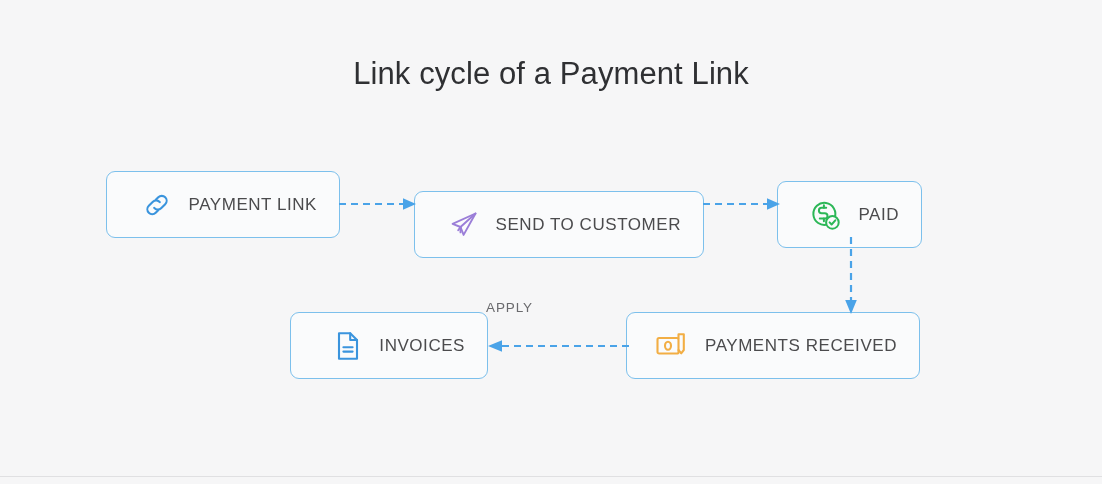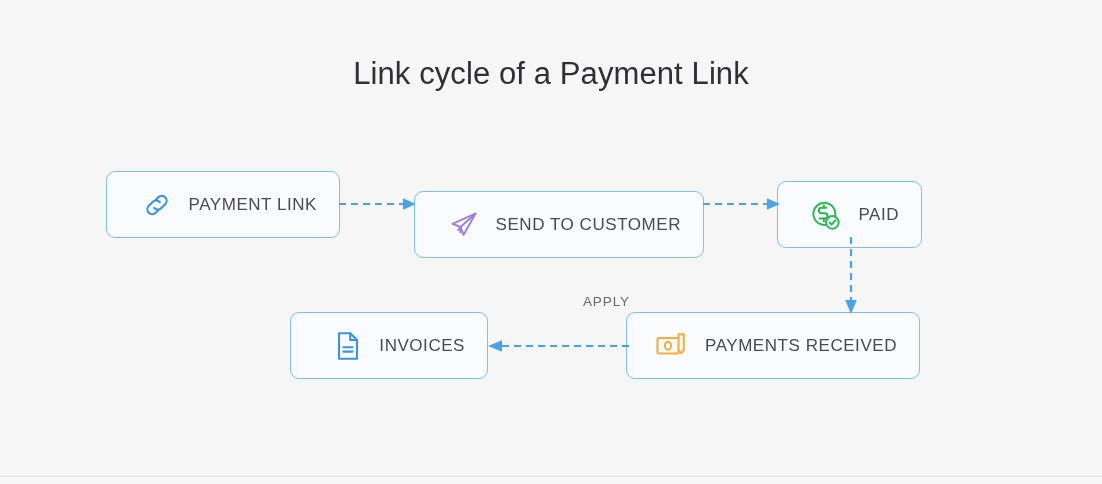--- a/index.html
+++ b/index.html
@@ -67,23 +67,23 @@
     position: absolute;
   }
   #conn-link-to-send   { left: 338px; top: 192px; width: 80px;  height: 24px; }
   #conn-send-to-paid   { left: 702px; top: 192px; width: 80px;  height: 24px; }
   #conn-paid-down      { left: 836px; top: 236px; width: 30px;  height: 80px; }
   #conn-apply          { left: 486px; top: 334px; width: 144px; height: 24px; }
 
   .apply-label {
     position: absolute;
     left: 486px;
-    top: 294px;
+    top: 300px;
     width: 144px;
-    text-align: right;
+    text-align: left;
     font-size: 13.5px;
     letter-spacing: 0.9px;
     color: #6a6a6d;
     text-transform: uppercase;
     white-space: nowrap;
   }
   .bottom-divider {
     position: absolute;
     left: 0;
     top: 476px;

